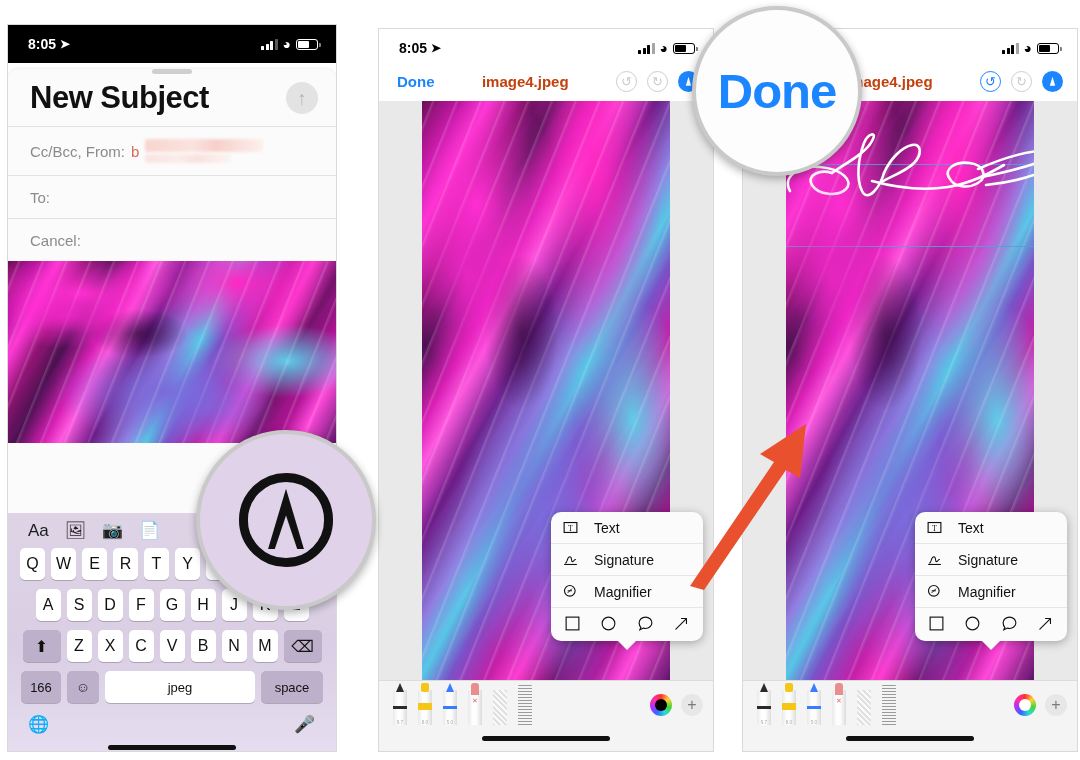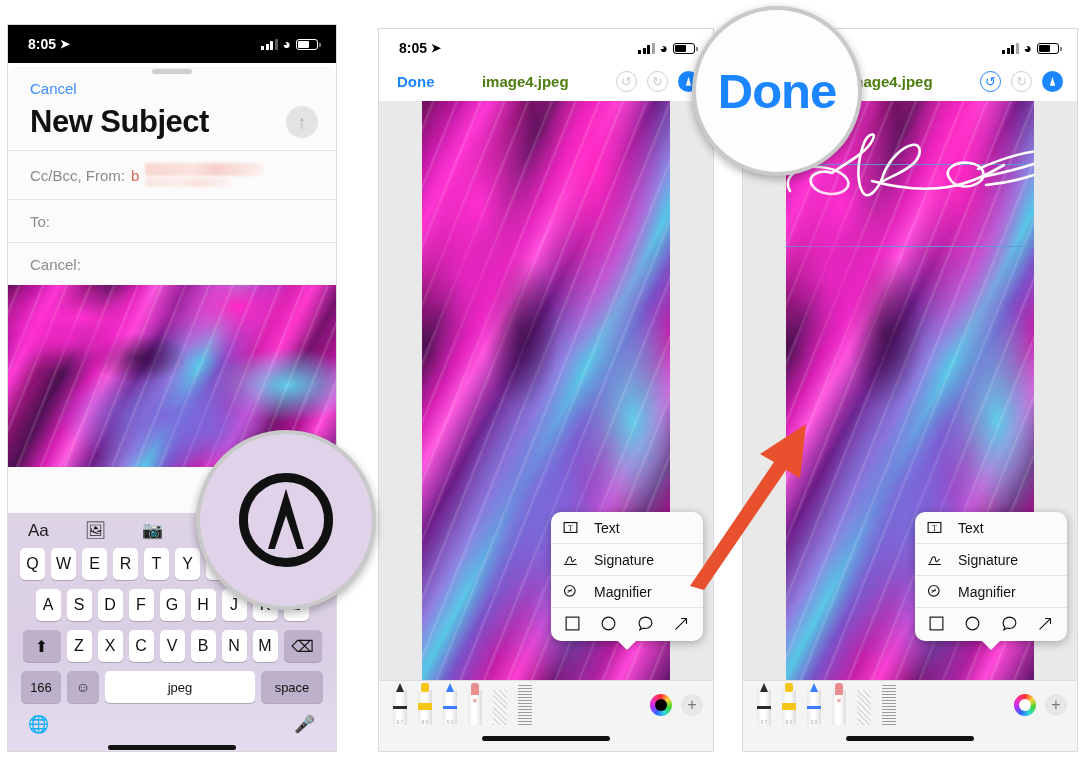--- a/index.html
+++ b/index.html
@@ -127,21 +127,21 @@
       radial-gradient(ellipse 20% 18% at 40% 40%, rgba(20,0,30,.55), rgba(20,0,30,0) 75%);
   }
   #compose-art{height:182px;margin:0;}
 
   
   .kb-wrap{
     position:absolute;left:0;right:0;bottom:0;
     background:linear-gradient(180deg,#ded4e6 0%,#d9cee3 55%,#e6def0 100%);
   }
   .format-bar{
-    display:flex;align-items:center;gap:36px;
+    display:flex;align-items:center;gap:16px;
     padding:9px 20px 7px;font-size:16px;color:#1c1c1c;
   }
   .format-bar .fi{font-size:17px;line-height:1;}
   .kb-rows{padding:2px 4px 0;}
   .kb-row{display:flex;justify-content:center;gap:6px;margin-bottom:9px;}
   .key{
     width:25px;height:32px;background:#fff;border-radius:5px;
     display:flex;align-items:center;justify-content:center;
     font-size:16px;color:#111;box-shadow:0 1px 0 rgba(0,0,0,.22);
   }
@@ -158,21 +158,21 @@
     width:128px;height:5px;border-radius:3px;background:#111;
     margin:6px auto 7px;
   }
 
   
   .nav-bar{
     display:flex;align-items:center;justify-content:space-between;
     padding:4px 14px 9px 18px;background:#fff;
   }
   .nav-done{color:#1b86ff;font-size:15px;font-weight:bold;}
-  .nav-title{font-size:15px;font-weight:bold;color:#4d7c0f;}
+  .nav-title{font-size:15px;font-weight:bold;color:#c2410c;}
   .nav-actions{display:flex;align-items:center;gap:10px;}
   .circ{
     width:21px;height:21px;border-radius:50%;
     display:flex;align-items:center;justify-content:center;
     font-size:13px;box-sizing:border-box;
   }
   .circ.ghost{border:1.5px solid #cdcdcd;color:#cdcdcd;}
   .circ.blue-out{border:1.5px solid #1b86ff;color:#1b86ff;}
   .circ.blue-fill{background:#1b86ff;color:#fff;border:none;}
 
@@ -299,23 +299,20 @@
         <span class="wifi">◕</span>
         <span class="batt">
             <b style="width:62%"></b>
           </span>
       </div>
     </div>
 
     <div class="compose-sheet">
       <div class="grabber"></div>
 
-      <div class="cancel-row">
-        <span class="cancel-link">Cancel</span>
-      </div>
 
       <div class="compose-title-row">
         <div class="compose-title">New Subject</div>
         <div class="send-btn">
           <span>↑</span>
         </div>
       </div>
 
       <div class="field-row">
         <span>Cc/Bcc, From:</span>

